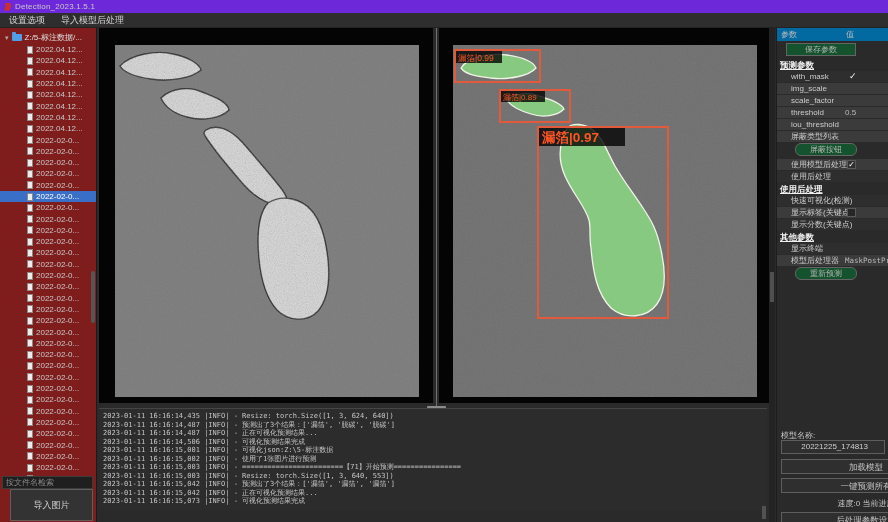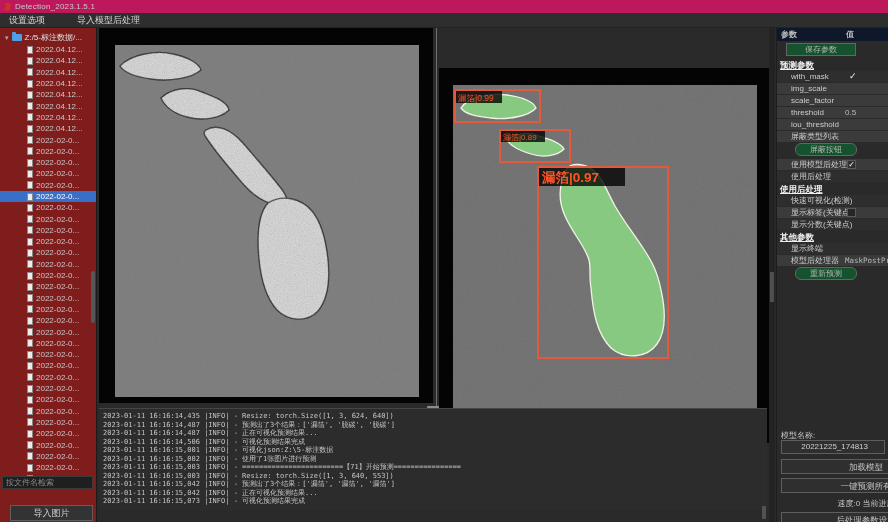--- a/index.html
+++ b/index.html
@@ -3,28 +3,28 @@
 <meta charset="utf-8">
 <style>
   * { margin:0; padding:0; box-sizing:border-box; }
   html,body { background:#111; }
   #app {
     position:relative; width:888px; height:522px; overflow:hidden;
     background:#2a2a2a; font-family:"Liberation Sans", sans-serif; color:#ccc;
     -webkit-font-smoothing:antialiased;
   }
   
-  .titlebar { position:absolute; top:0; left:0; right:0; height:13px; background:#be185d;
+  .titlebar { position:absolute; top:0; left:0; right:0; height:13px; background:#6d28d9;
     display:flex; align-items:center; gap:4px; padding-left:4px; }
   .app-icon { width:7px; height:8px; background:#d03024;
     clip-path:polygon(15% 0,85% 0,100% 45%,75% 100%,0 100%,25% 45%); }
   .title-text { font-size:8px; color:#c9c9c9; letter-spacing:.2px; }
   
   .menubar { position:absolute; top:13px; left:0; right:0; height:15px; background:#2e2e2e;
-    display:flex; align-items:center; gap:32px; padding-left:9px; font-size:9px; color:#d6d6d6;
+    display:flex; align-items:center; gap:16px; padding-left:9px; font-size:9px; color:#d6d6d6;
     border-bottom:1px solid #222; }
   .menu-item { cursor:default; }
   
   .left-panel { position:absolute; top:28px; left:0; width:97px; bottom:0; background:#7f1d1d;
     border-right:1px solid #1b1b1b; overflow:hidden; }
   .tree { position:absolute; top:3px; left:0; width:100%; height:458px; overflow:hidden; }
   .tree-root { display:flex; align-items:center; gap:3px; height:13px; padding-left:5px;
     font-size:8px; color:#e0e0e0; white-space:nowrap; }
   .expander { font-size:7px; color:#aaa; }
   .folder-icon { position:relative; width:10px; height:7px; background:#4f9ee8; border-radius:1px; flex:0 0 auto; }
@@ -32,44 +32,44 @@
     background:#4f9ee8; border-radius:1px 1px 0 0; }
   .tree-item { display:flex; align-items:center; gap:3px; height:11.3px; padding-left:27px;
     font-size:8px; color:#c8c8c8; white-space:nowrap; }
   .tree-item.selected { background:#3a6fc8; color:#fff; }
   .file-icon { width:6px; height:8px; background:#ededed; border:1px solid #8a8a8a; flex:0 0 auto; }
   .tree-scrollbar { position:absolute; right:1px; top:240px; width:4px; height:52px; background:#565656; border-radius:2px; }
   .search-input { position:absolute; left:2px; right:3px; bottom:33px; height:13px;
     background:#1f1f1f; border:1px solid #3c3c3c; color:#9a9a9a; font-size:8px; padding:0 3px;
     font-family:"Liberation Sans", sans-serif; }
   .search-input::placeholder { color:#8a8a8a; }
-  .import-btn { position:absolute; left:10px; right:3px; bottom:1px; height:16px;
+  .import-btn { position:absolute; left:10px; right:3px; bottom:1px; height:32px;
     background:#333; border:1px solid #5e5e5e; color:#cfcfcf; font-size:9px;
     font-family:"Liberation Sans", sans-serif; }
   
   .viewer { position:absolute; top:28px; background:#040404; }
   .viewer-left { left:99px; width:334px; height:375px; }
-  .viewer-right { left:439px; width:336px; height:375px;margin-top:40px; }
+  .viewer-right { left:439px; width:336px; height:375px; }
   .v-divider { position:absolute; left:436px; top:28px; width:1px; height:381px; background:#707070; }
   .splitter-grip { position:absolute; left:427px; top:406px; width:19px; height:5px; background:#8b8b8b; border-radius:1px; }
   
   .log-title { position:absolute; left:102px; top:410px; font-size:11px; color:#bdbdbd; }
   .log-box { position:absolute; left:99px; top:408px; width:668px; height:102px;
     background:#2c2c2c; border-top:1px solid #454545; padding:3px 0 0 4px;
     font-family:"DejaVu Sans Mono", monospace; font-size:7px; line-height:8.5px;
     color:#c6c6c6; white-space:pre; overflow:hidden; }
   .log-scroll-thumb { position:absolute; left:762px; top:506px; width:4px; height:13px; background:#525252; }
   
   .main-scroll { position:absolute; left:769px; top:28px; width:6px; bottom:0; background:#232323; }
   .main-scroll-thumb { position:absolute; left:1px; top:244px; width:4px; height:30px; background:#4f4f4f; }
   
   .right-panel { position:absolute; left:776px; top:28px; right:0; bottom:0; background:#2a2a2a;
     border-left:1px solid #1d1d1d; overflow:hidden; }
-  .param-header { position:relative; height:13px; background:#0f172a; font-size:8px; color:#bdbdbd;
-    font-weight:bold; line-height:13px; margin-bottom:2px; }
+  .param-header { position:relative; height:13px; background:#0369a1; font-size:8px; color:#bdbdbd;
+    font-weight:normal; line-height:13px; margin-bottom:2px; }
   .ph-param { position:absolute; left:4px; } .ph-value { position:absolute; left:69px; }
   .p-btn-row { height:14px; margin:1px 0 2px 0; position:relative; }
   .p-btn { position:absolute; left:9px; width:70px; height:13px; background:#14532d;
     border:1px solid #656565; color:#b5b5b5; font-size:8px; line-height:10px; padding:0;
     font-family:"Liberation Sans", sans-serif; }
   .p-btn.indent { left:18px; width:62px;border-radius:6px; }
   .p-section { height:12px; line-height:12px; font-size:8.5px; font-weight:bold; color:#f0f0f0; padding-left:3px;text-decoration:underline; }
   .p-row { position:relative; height:11px; line-height:11px; margin-bottom:1px; width:200px; }
   .p-row.light { background:#3b3b3b; }
   .p-row.dark  { background:#2e2e2e; }

